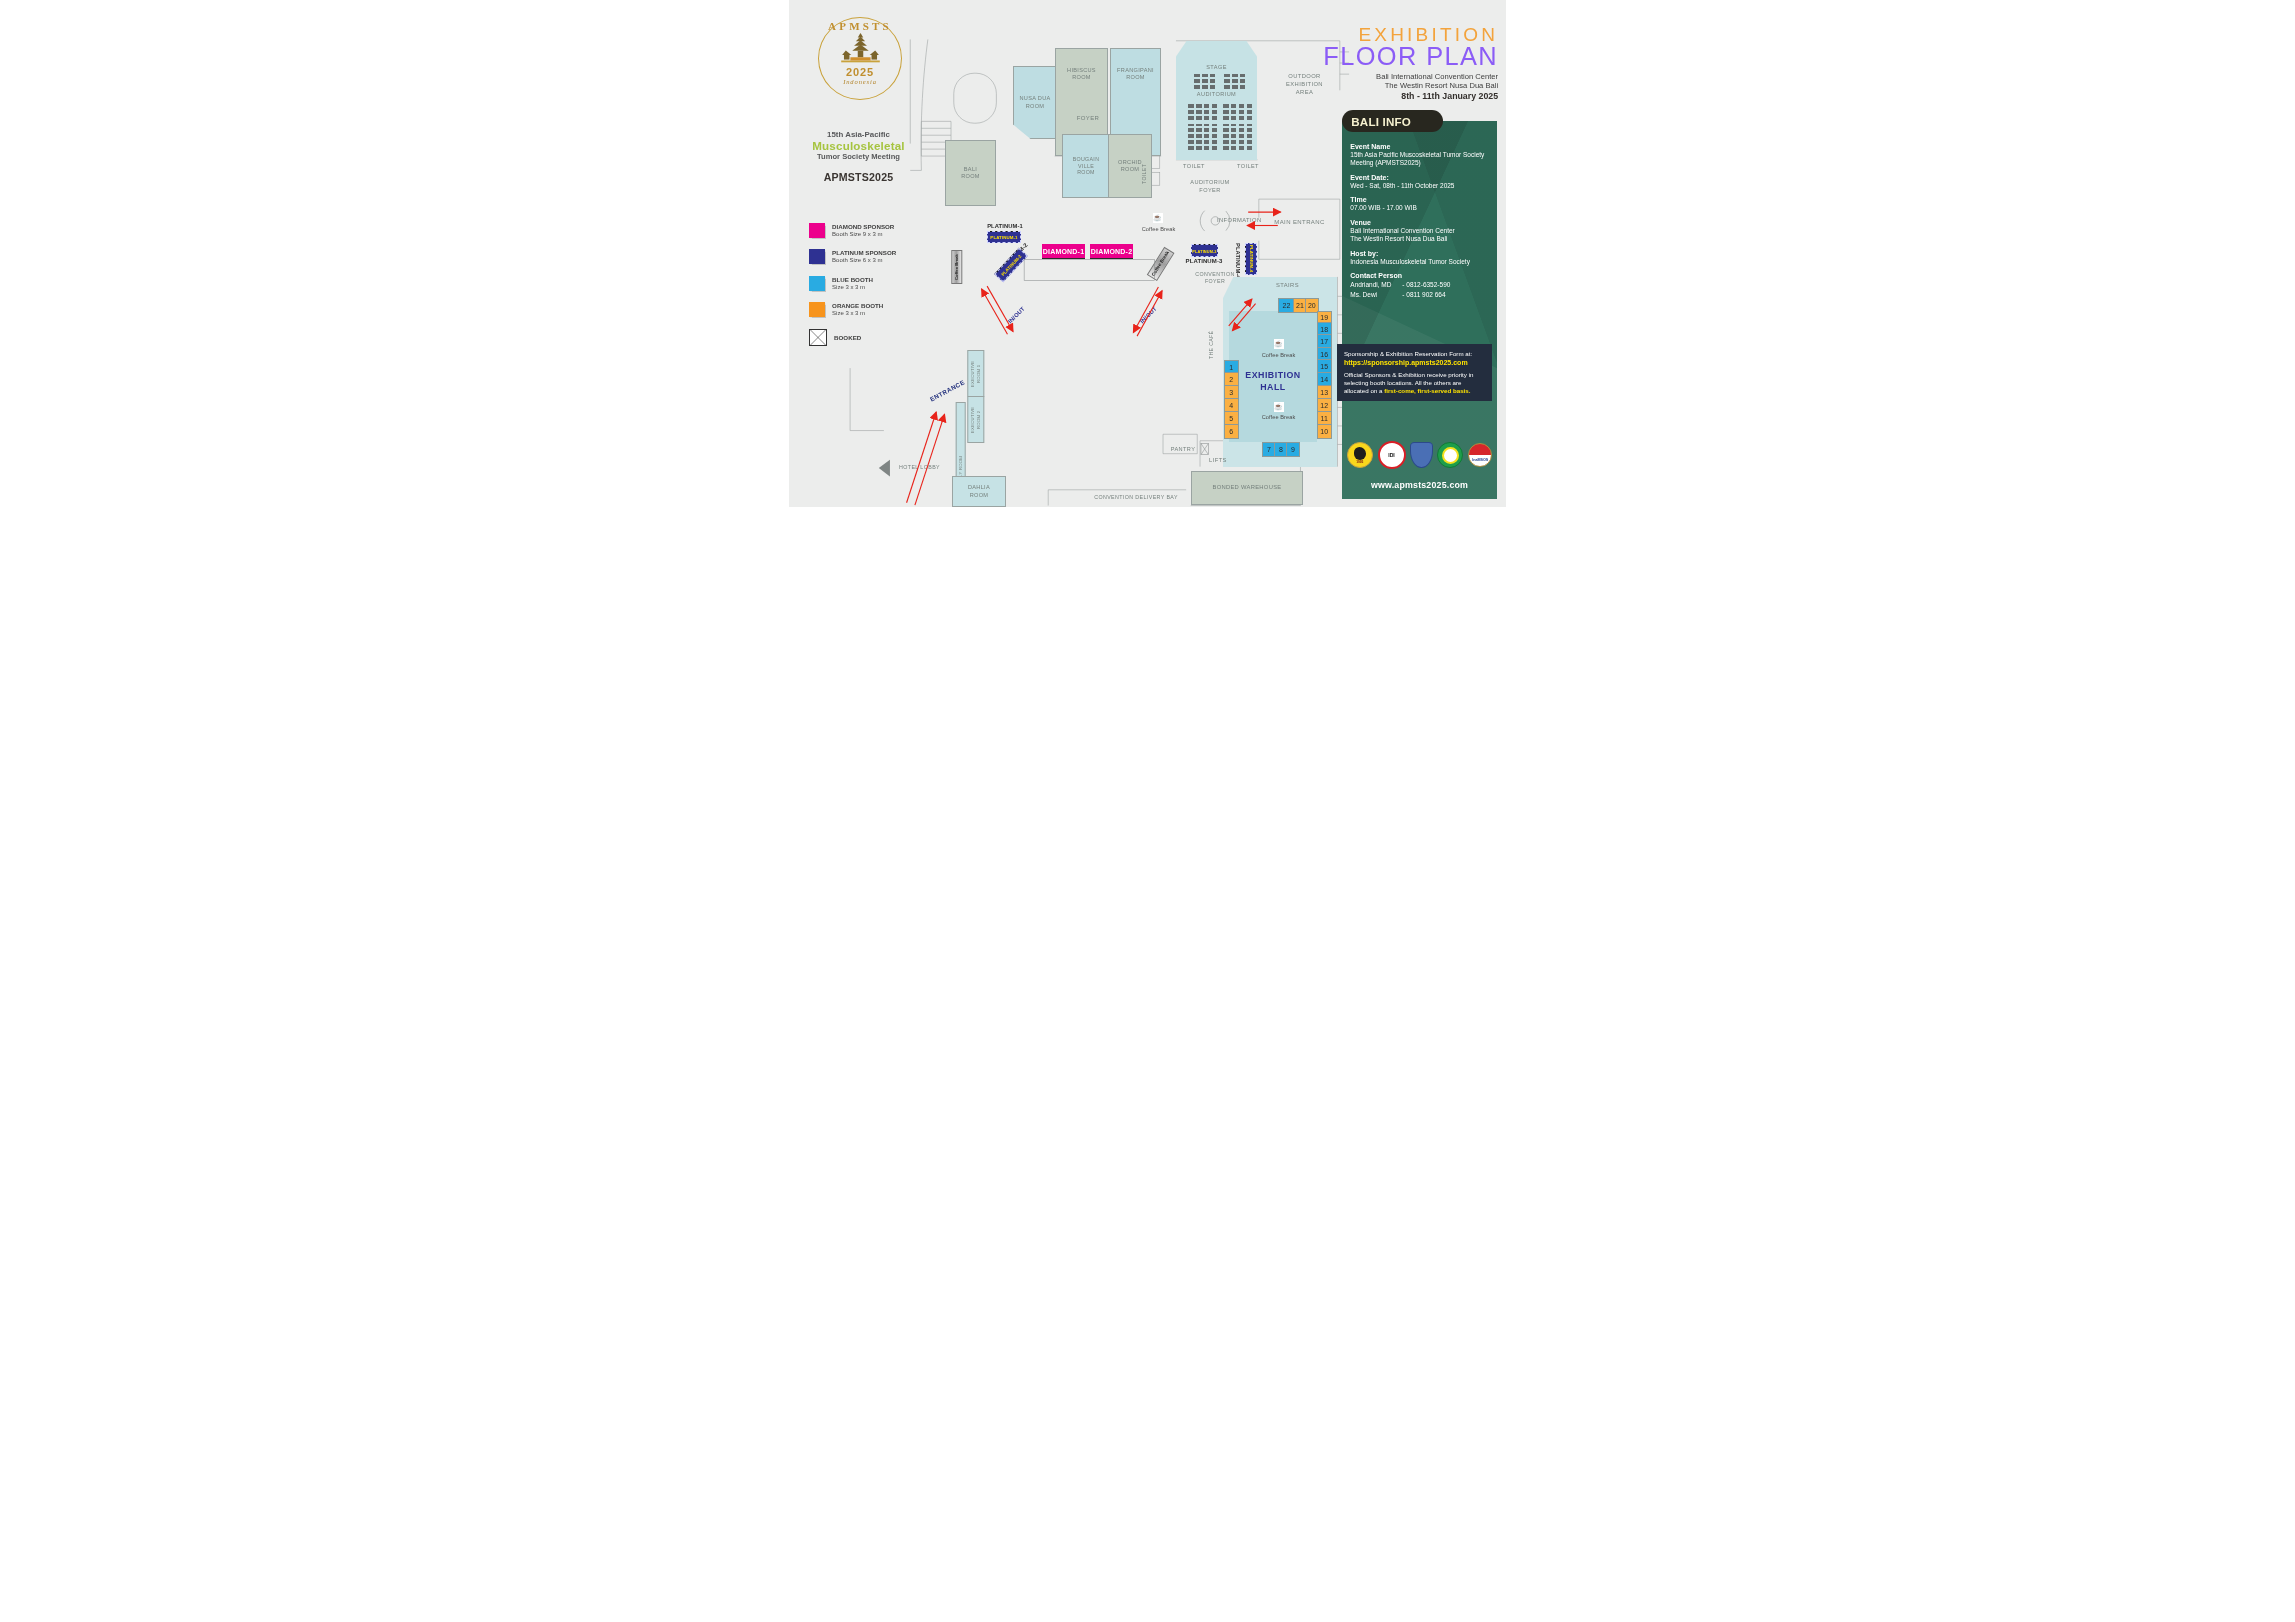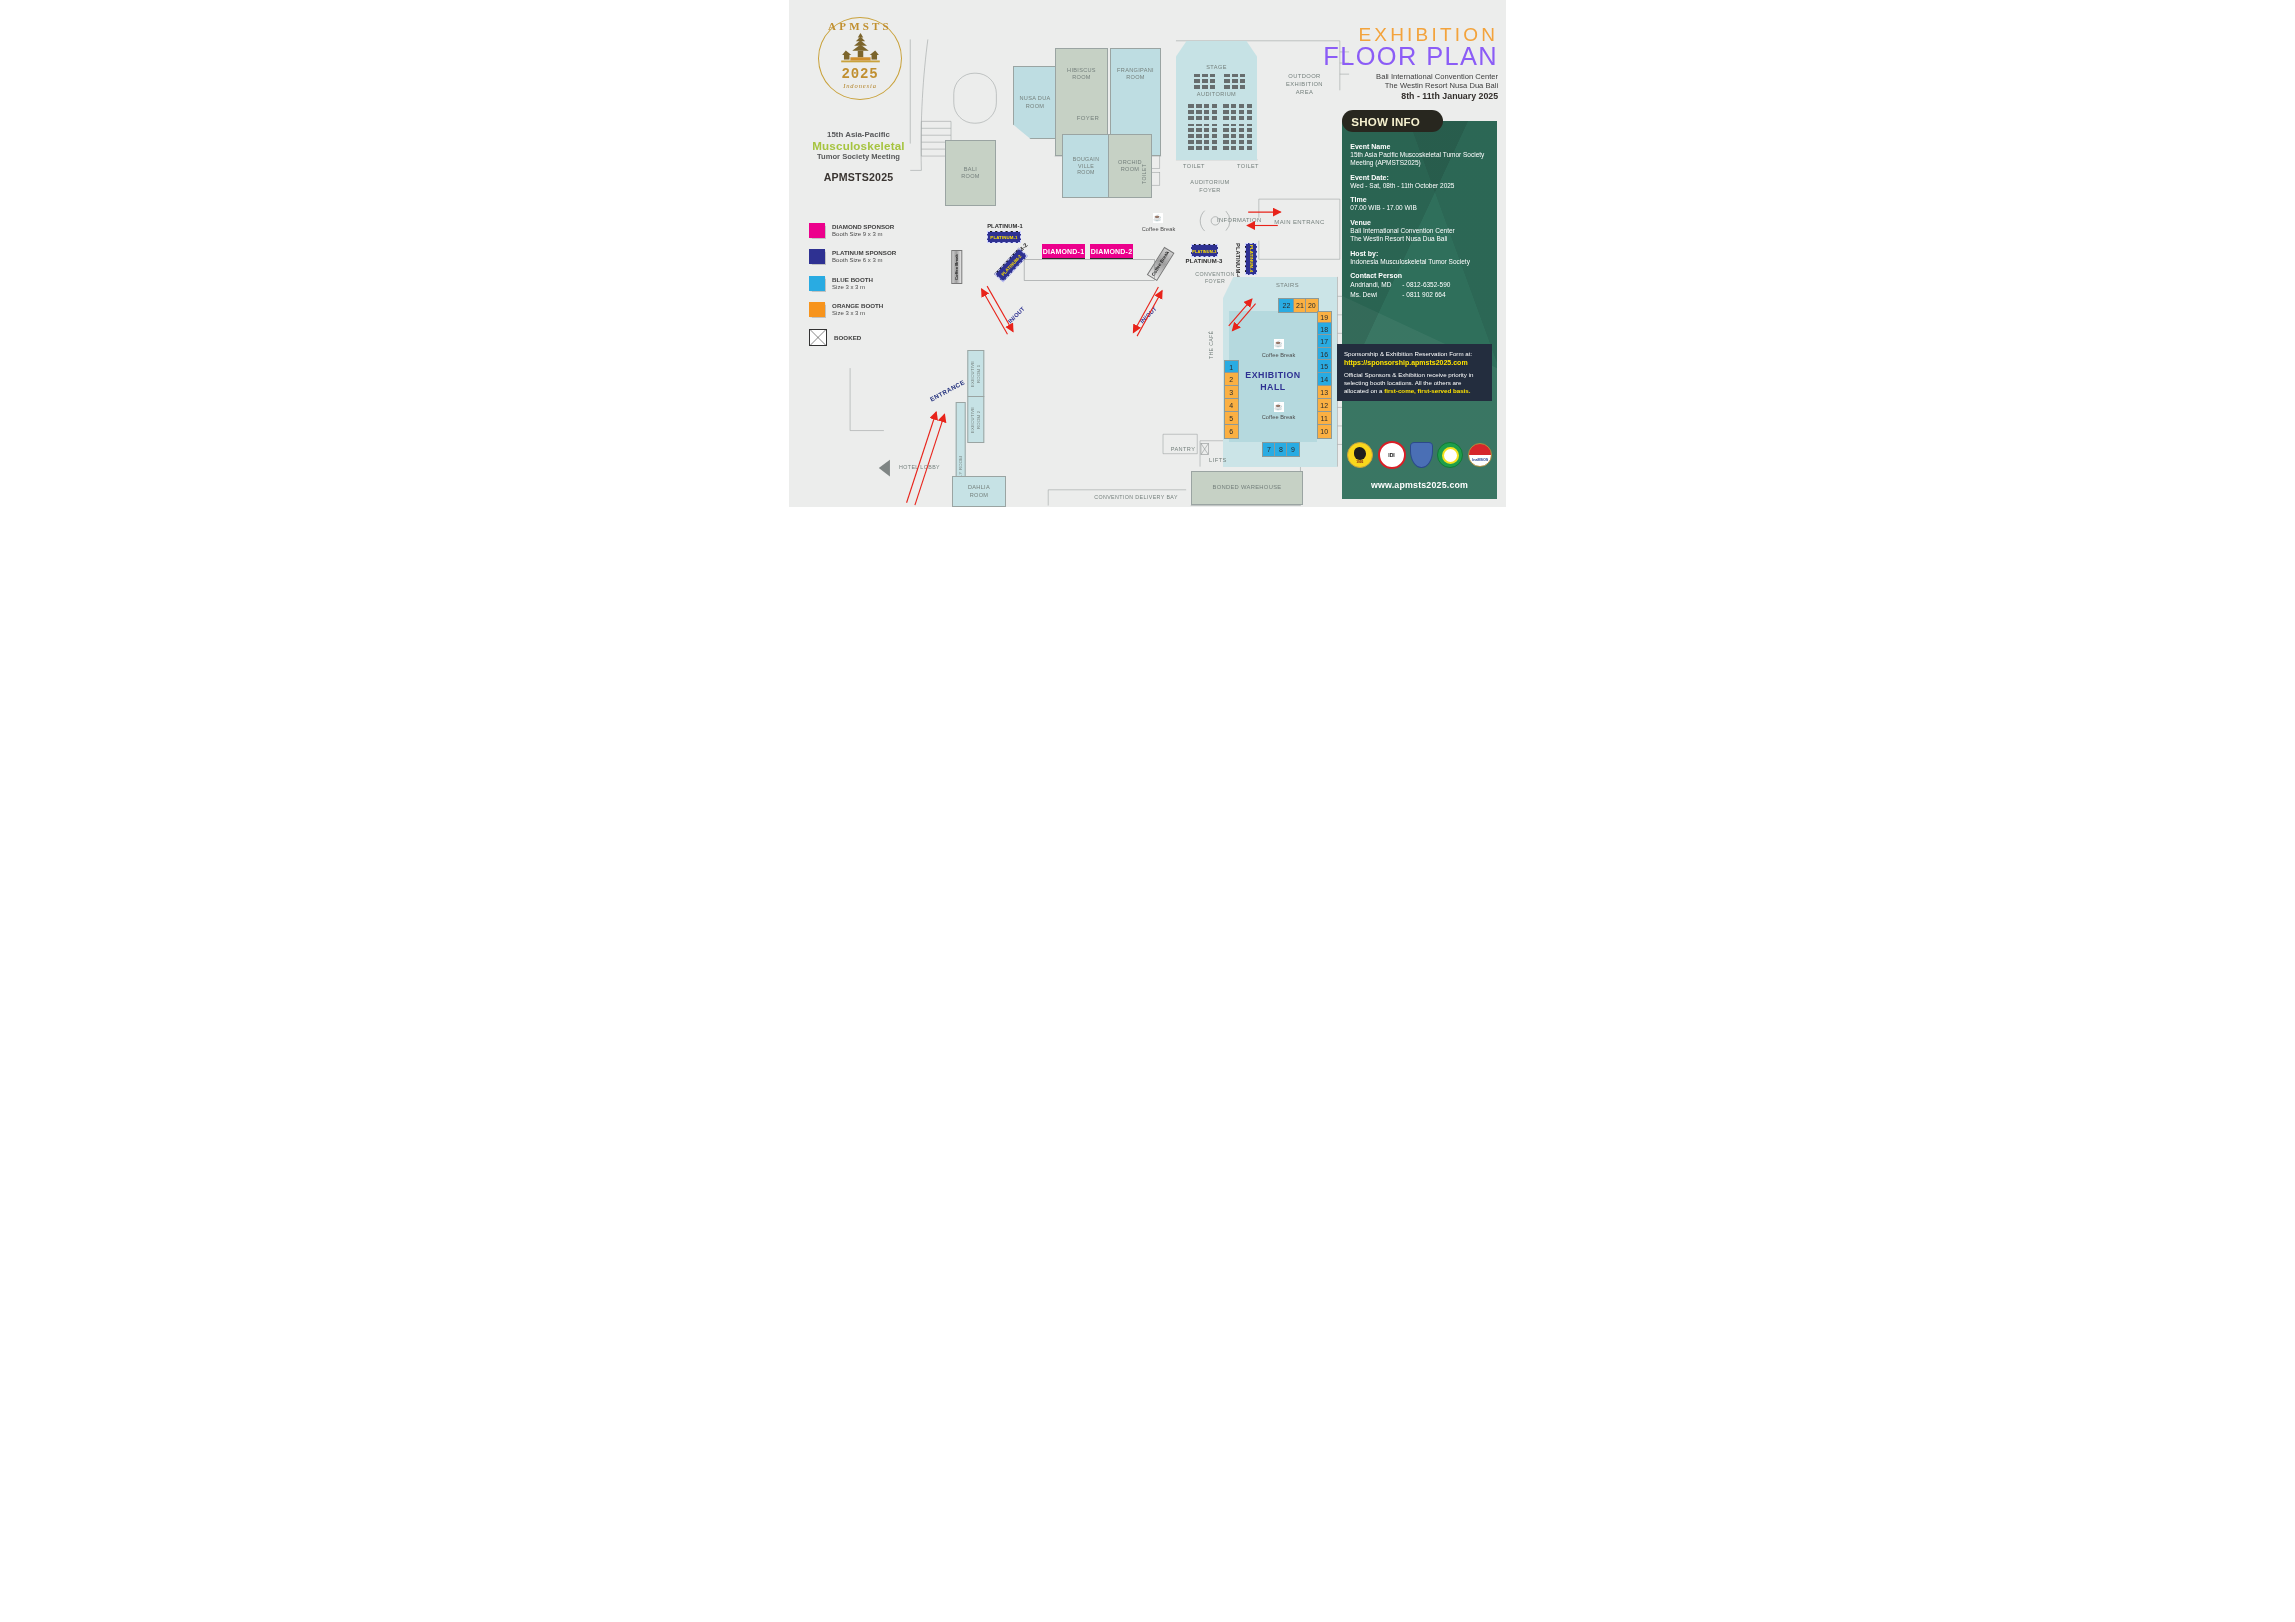--- a/index.html
+++ b/index.html
@@ -28,21 +28,21 @@
          font-size:7px;color:#2b2b2b;border:0.5px solid #8d9a98;}
   .inout{position:absolute;color:#2e3192;font-weight:bold;font-size:5.8px;transform:rotate(-45deg);letter-spacing:0.2px;}
   .coffee-box{position:absolute;background:#fff;display:flex;align-items:center;justify-content:center;font-size:7px;color:#111;}
   .coffee-lab{position:absolute;color:#4c4c4c;font-size:5.6px;text-align:center;letter-spacing:0.1px;}
   .grey-bar{position:absolute;background:linear-gradient(90deg,#e8e8e8,#9d9d9d 55%,#cfcfcf);border:0.5px solid #777;
             color:#1c1c1c;font-weight:bold;display:flex;align-items:center;justify-content:center;}
   
   .logo-ring{position:absolute;left:29px;top:16.7px;width:82px;height:81px;border:1.2px solid #c9a23c;border-radius:50%;
              display:flex;flex-direction:column;align-items:center;justify-content:flex-start;}
   .logo-acronym{margin-top:2.8px;color:#c08f2f;font-size:11px;letter-spacing:3.2px;font-weight:bold;font-family:"Liberation Serif",serif;}
-  .logo-year{color:#c08f2f;font-size:14px;font-weight:bold;letter-spacing:0.9px;font-family:Liberation Mono, monospace;}
+  .logo-year{color:#c08f2f;font-size:11px;font-weight:bold;letter-spacing:0.9px;}
   .logo-country{color:#b3842a;font-size:6.5px;font-style:italic;font-family:"Liberation Serif",serif;letter-spacing:0.9px;}
   .title-block{position:absolute;left:14px;top:100px;width:111px;text-align:center;}
   .t1{color:#58595b;font-weight:bold;font-size:7.9px;margin-top:30px;}
   .t2{color:#a6c43f;font-weight:bold;font-size:11.6px;letter-spacing:0.2px;}
   .t3{color:#58595b;font-weight:bold;font-size:7.6px;}
   .t4{color:#3a3531;font-weight:bold;font-size:10.6px;letter-spacing:0.2px;margin-top:10.2px;}
   
   .legend-row{position:absolute;left:20.4px;display:flex;gap:7.4px;align-items:center;}
   .swatch{width:15.3px;height:15.3px;flex:0 0 15.3px;box-shadow:0.9px 0.9px 0.9px rgba(0,0,0,.18);}
   .swatch-x{background:linear-gradient(45deg,transparent calc(50% - 0.5px),#333 50%,transparent calc(50% + 0.5px)),
@@ -364,16 +364,16 @@
         </div>
       <div class="lg lg-2">IDI</div>
       <div class="lg lg-3"></div>
       <div class="lg lg-4">
           <i></i>
         </div>
       <div class="lg lg-5">InaMSOS</div>
     </div>
     <div class="site">www.apmsts2025.com</div>
   </div>
-  <div class="pill">SHOW INFO</div>
+  <div class="pill">BALI INFO</div>
 
 </div>
 
 
 </body></html>

